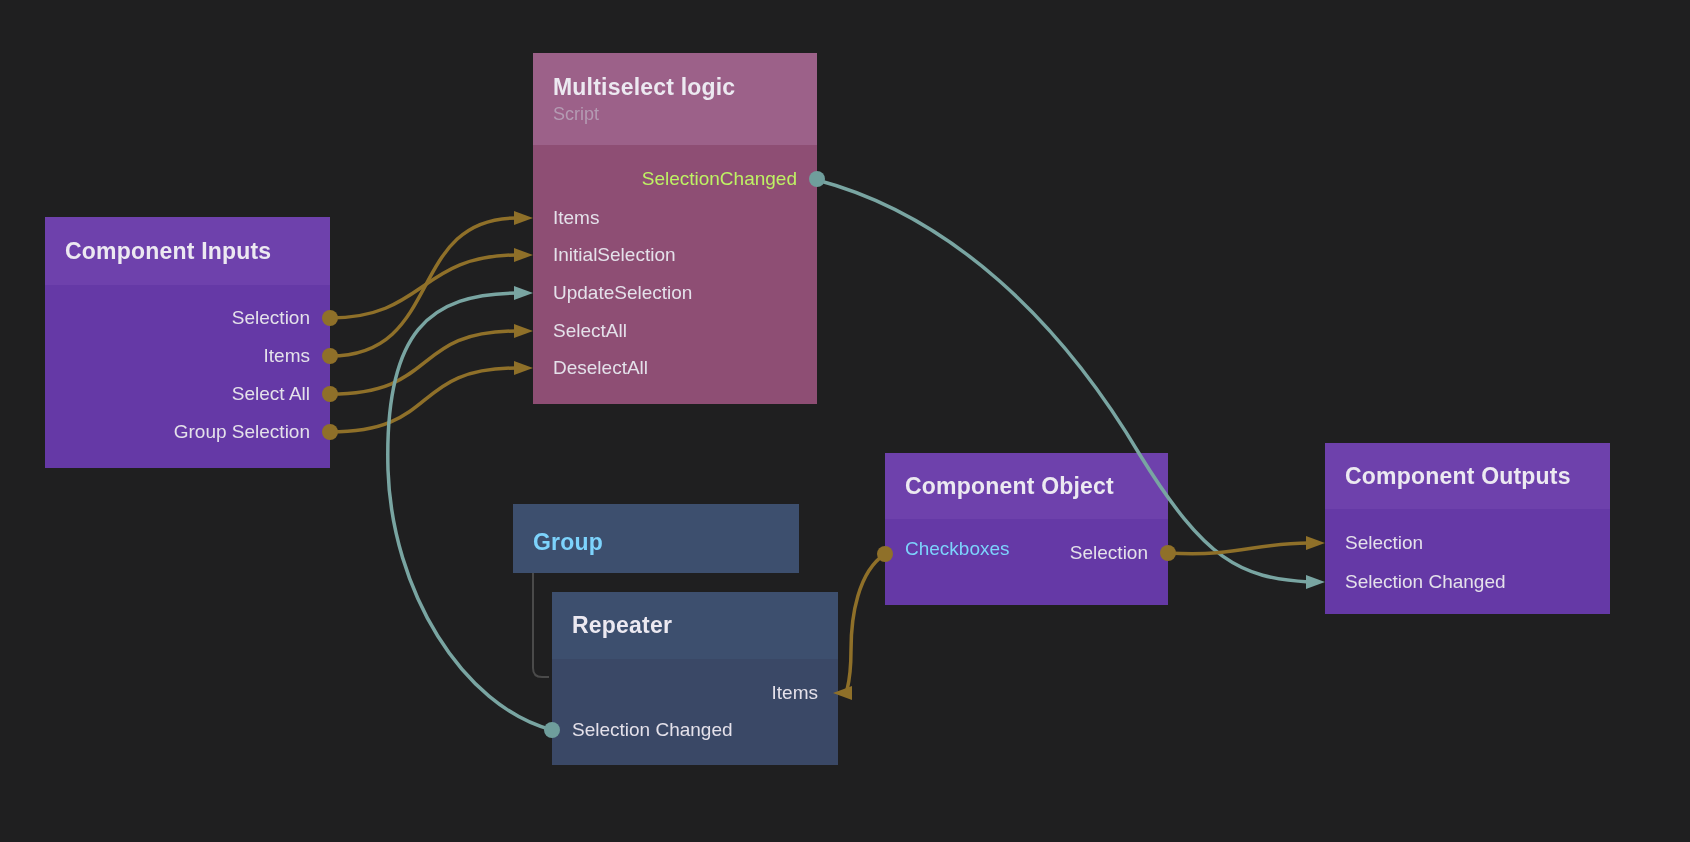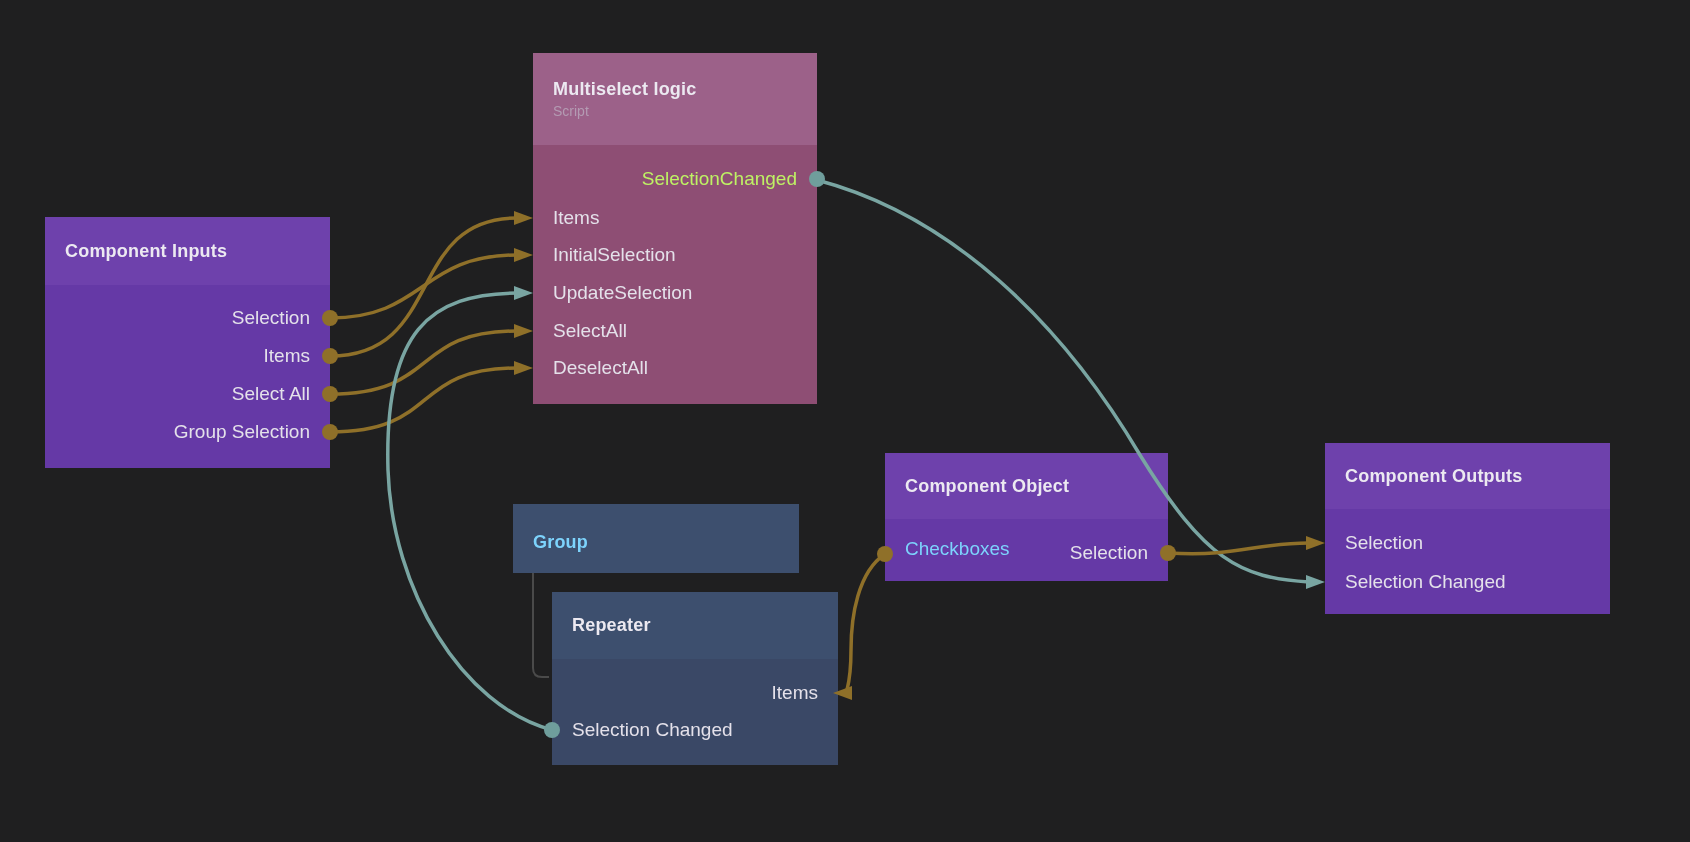--- a/index.html
+++ b/index.html
@@ -9,25 +9,25 @@
     font-family:"Liberation Sans","DejaVu Sans",sans-serif;
     overflow:hidden;
   }
   .node{position:absolute;box-sizing:border-box;}
   .node-header{
     position:absolute;left:0;top:0;right:0;
     display:flex;flex-direction:column;justify-content:center;
     padding-left:20px;box-sizing:border-box;
   }
   .node-title{
-    font-size:18px;font-weight:600;letter-spacing:.2px;
+    font-size:23px;font-weight:600;letter-spacing:.2px;
     white-space:nowrap;
   }
   .node-subtitle{
-    font-size:14px;font-weight:400;margin-top:3px;
+    font-size:18px;font-weight:400;margin-top:3px;
     white-space:nowrap;
   }
   .port{
     position:absolute;height:28px;line-height:28px;
     font-size:19px;font-weight:400;white-space:nowrap;
   }
   .port-left{left:20px;text-align:left;}
   .port-right{right:20px;text-align:right;}
   #wire-layer{
     position:absolute;left:0;top:0;
@@ -64,21 +64,21 @@
         <div class="node-title" style="color: #7dd3fc; margin-top: 8px;">Group</div>
       </div>
     </div>
     <div class="node" style="left: 552px; top: 592px; width: 286px; height: 173px; background: rgb(58, 72, 102);">
       <div class="node-header" style="height: 67px; background: rgb(61, 79, 110);">
         <div class="node-title" style="color: rgb(236, 233, 241);">Repeater</div>
       </div>
       <div class="port port-right" style="top: 87px; color: rgb(228, 225, 234);">Items</div>
       <div class="port port-left" style="top: 124px; color: rgb(228, 225, 234);">Selection Changed</div>
     </div>
-    <div class="node" style="left: 885px; top: 453px; width: 283px; height: 128px; background: rgb(101, 57, 166);">
+    <div class="node" style="left: 885px; top: 453px; width: 283px; height: 152px; background: rgb(101, 57, 166);">
       <div class="node-header" style="height: 66px; background: rgb(110, 65, 172);">
         <div class="node-title" style="color: rgb(236, 233, 241);">Component Object</div>
       </div>
       <div class="port port-left" style="top: 82px; color: #7dd3fc;">Checkboxes</div>
       <div class="port port-right" style="top: 86px; color: rgb(228, 225, 234);">Selection</div>
     </div>
     <div class="node" style="left: 1325px; top: 443px; width: 285px; height: 171px; background: rgb(101, 57, 166);">
       <div class="node-header" style="height: 66px; background: rgb(110, 65, 172);">
         <div class="node-title" style="color: rgb(236, 233, 241);">Component Outputs</div>
       </div>

